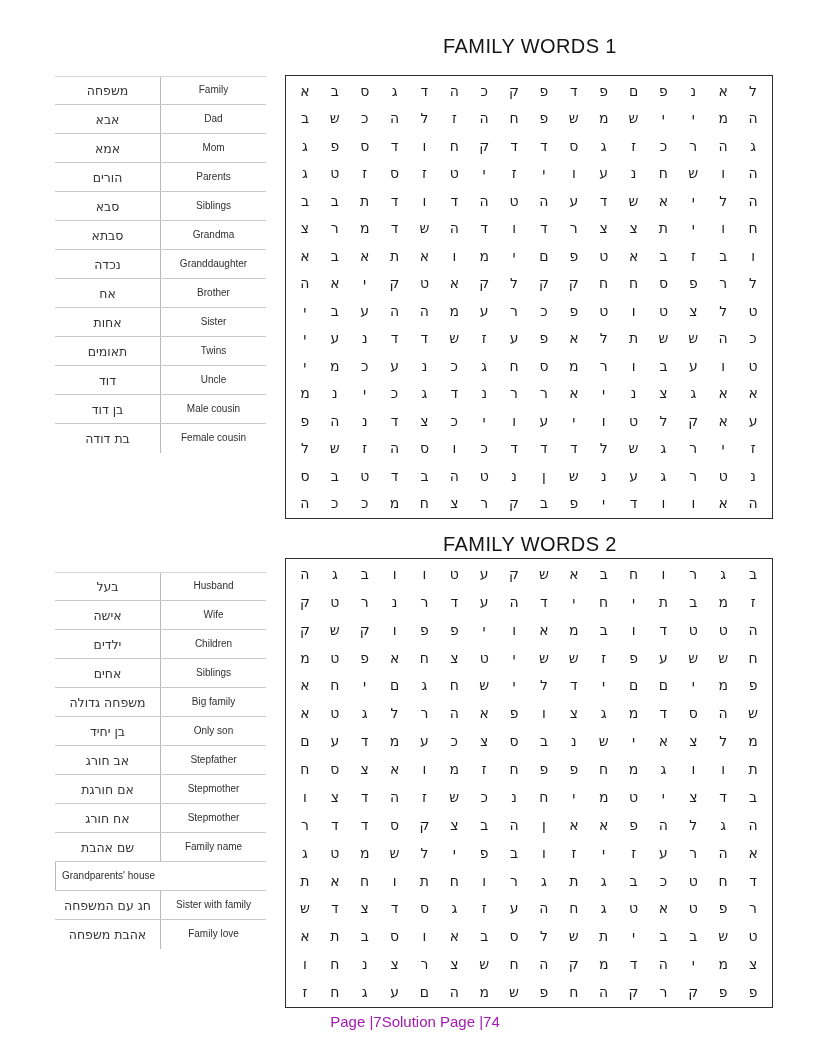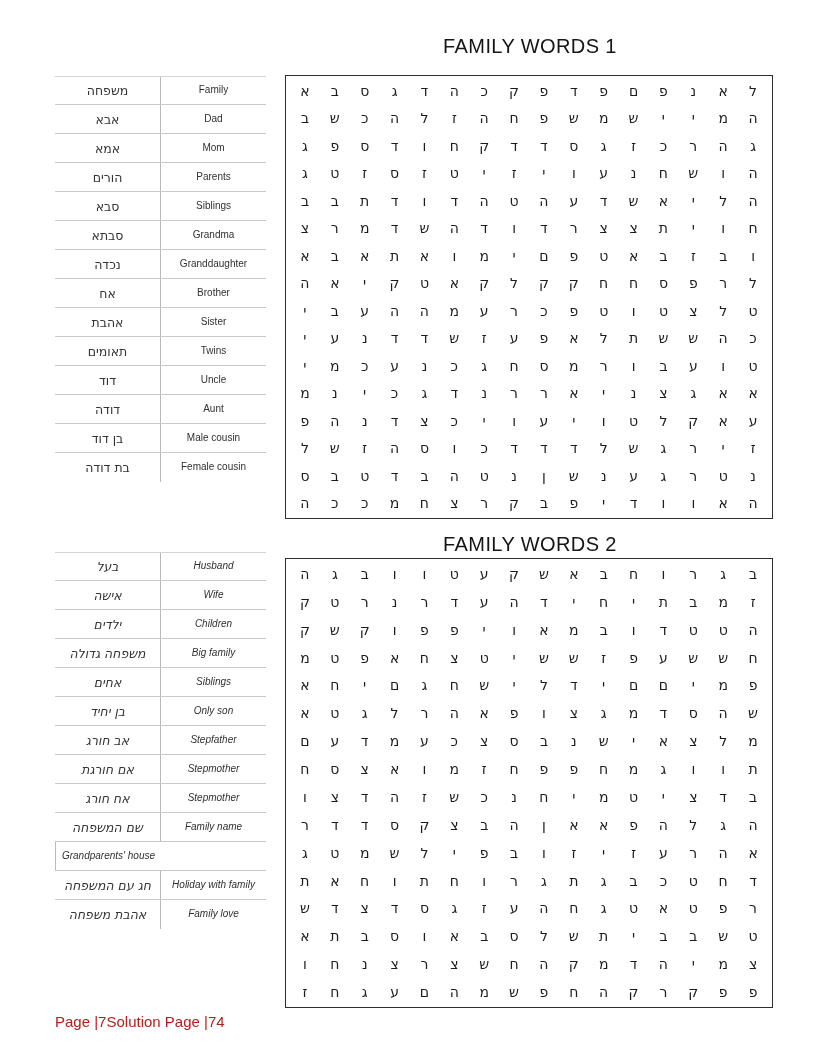--- a/index.html
+++ b/index.html
@@ -39,29 +39,29 @@
     font-size:12.5px;color:#343434;text-align:center;padding:2px 3px;box-sizing:border-box;
   }
   .word-english{
     width:106px;display:flex;align-items:center;justify-content:center;
     border-left:1px solid #b9b9b9;
     font-size:10px;color:#303030;text-align:center;line-height:1.25;
     padding:2px 4px;box-sizing:border-box;
   }
   .footer{
     position:absolute;left:55px;right:41px;top:1013px;
-    display:flex;justify-content:flex-start;
-    font-size:15px;color:#b91c1c;
+    display:flex;justify-content:center;
+    font-size:15px;color:#a21caf;
   }
   #grid-1{top:75px;height:444px;grid-template-rows:repeat(16,1fr);}
   #grid-2{top:558px;height:450px;grid-template-rows:repeat(16,1fr);}
   #title-1{top:35px;}
   #title-2{top:533px;}
   #list-1{top:76px;}
-  #list-2{top:552px;font-style:italic;}
+  #list-2{top:572px;}
 </style>
 </head>
 <body>
 
 <div class="puzzle-title" id="title-1">FAMILY WORDS 1</div>
 <div class="word-list" id="list-1">
     <div class="word-row">
       <span class="word-hebrew">משפחה</span>
       <span class="word-english">Family</span>
     </div>
@@ -87,34 +87,30 @@
     </div>
     <div class="word-row">
       <span class="word-hebrew">נכדה</span>
       <span class="word-english">Granddaughter</span>
     </div>
     <div class="word-row">
       <span class="word-hebrew">אח</span>
       <span class="word-english">Brother</span>
     </div>
     <div class="word-row">
-      <span class="word-hebrew">אהבת</span>
+      <span class="word-hebrew">אחות</span>
       <span class="word-english">Sister</span>
     </div>
     <div class="word-row">
       <span class="word-hebrew">תאומים</span>
       <span class="word-english">Twins</span>
     </div>
     <div class="word-row">
       <span class="word-hebrew">דוד</span>
       <span class="word-english">Uncle</span>
-    </div>
-    <div class="word-row">
-      <span class="word-hebrew">דודה</span>
-      <span class="word-english">Aunt</span>
     </div>
     <div class="word-row">
       <span class="word-hebrew">בן דוד</span>
       <span class="word-english">Male cousin</span>
     </div>
     <div class="word-row">
       <span class="word-hebrew">בת דודה</span>
       <span class="word-english">Female cousin</span>
     </div>
   </div>
@@ -385,53 +381,53 @@
     </div>
     <div class="word-row">
       <span class="word-hebrew">אישה</span>
       <span class="word-english">Wife</span>
     </div>
     <div class="word-row">
       <span class="word-hebrew">ילדים</span>
       <span class="word-english">Children</span>
     </div>
     <div class="word-row">
+      <span class="word-hebrew">אחים</span>
+      <span class="word-english">Siblings</span>
+    </div>
+    <div class="word-row">
       <span class="word-hebrew">משפחה גדולה</span>
       <span class="word-english">Big family</span>
     </div>
     <div class="word-row">
-      <span class="word-hebrew">אחים</span>
-      <span class="word-english">Siblings</span>
-    </div>
-    <div class="word-row">
       <span class="word-hebrew">בן יחיד</span>
       <span class="word-english">Only son</span>
     </div>
     <div class="word-row">
       <span class="word-hebrew">אב חורג</span>
       <span class="word-english">Stepfather</span>
     </div>
     <div class="word-row">
       <span class="word-hebrew">אם חורגת</span>
       <span class="word-english">Stepmother</span>
     </div>
     <div class="word-row">
       <span class="word-hebrew">אח חורג</span>
       <span class="word-english">Stepmother</span>
     </div>
     <div class="word-row">
-      <span class="word-hebrew">שם המשפחה</span>
+      <span class="word-hebrew">שם אהבת</span>
       <span class="word-english">Family name</span>
     </div>
     <div class="word-row">
       <span class="word-english">Grandparents' house</span>
     </div>
     <div class="word-row">
       <span class="word-hebrew">חג עם המשפחה</span>
-      <span class="word-english">Holiday with family</span>
+      <span class="word-english">Sister with family</span>
     </div>
     <div class="word-row">
       <span class="word-hebrew">אהבת משפחה</span>
       <span class="word-english">Family love</span>
     </div>
   </div>
 <div class="letter-grid" id="grid-2">
     <span class="grid-cell">ה</span>
     <span class="grid-cell">ג</span>
     <span class="grid-cell">ב</span>

